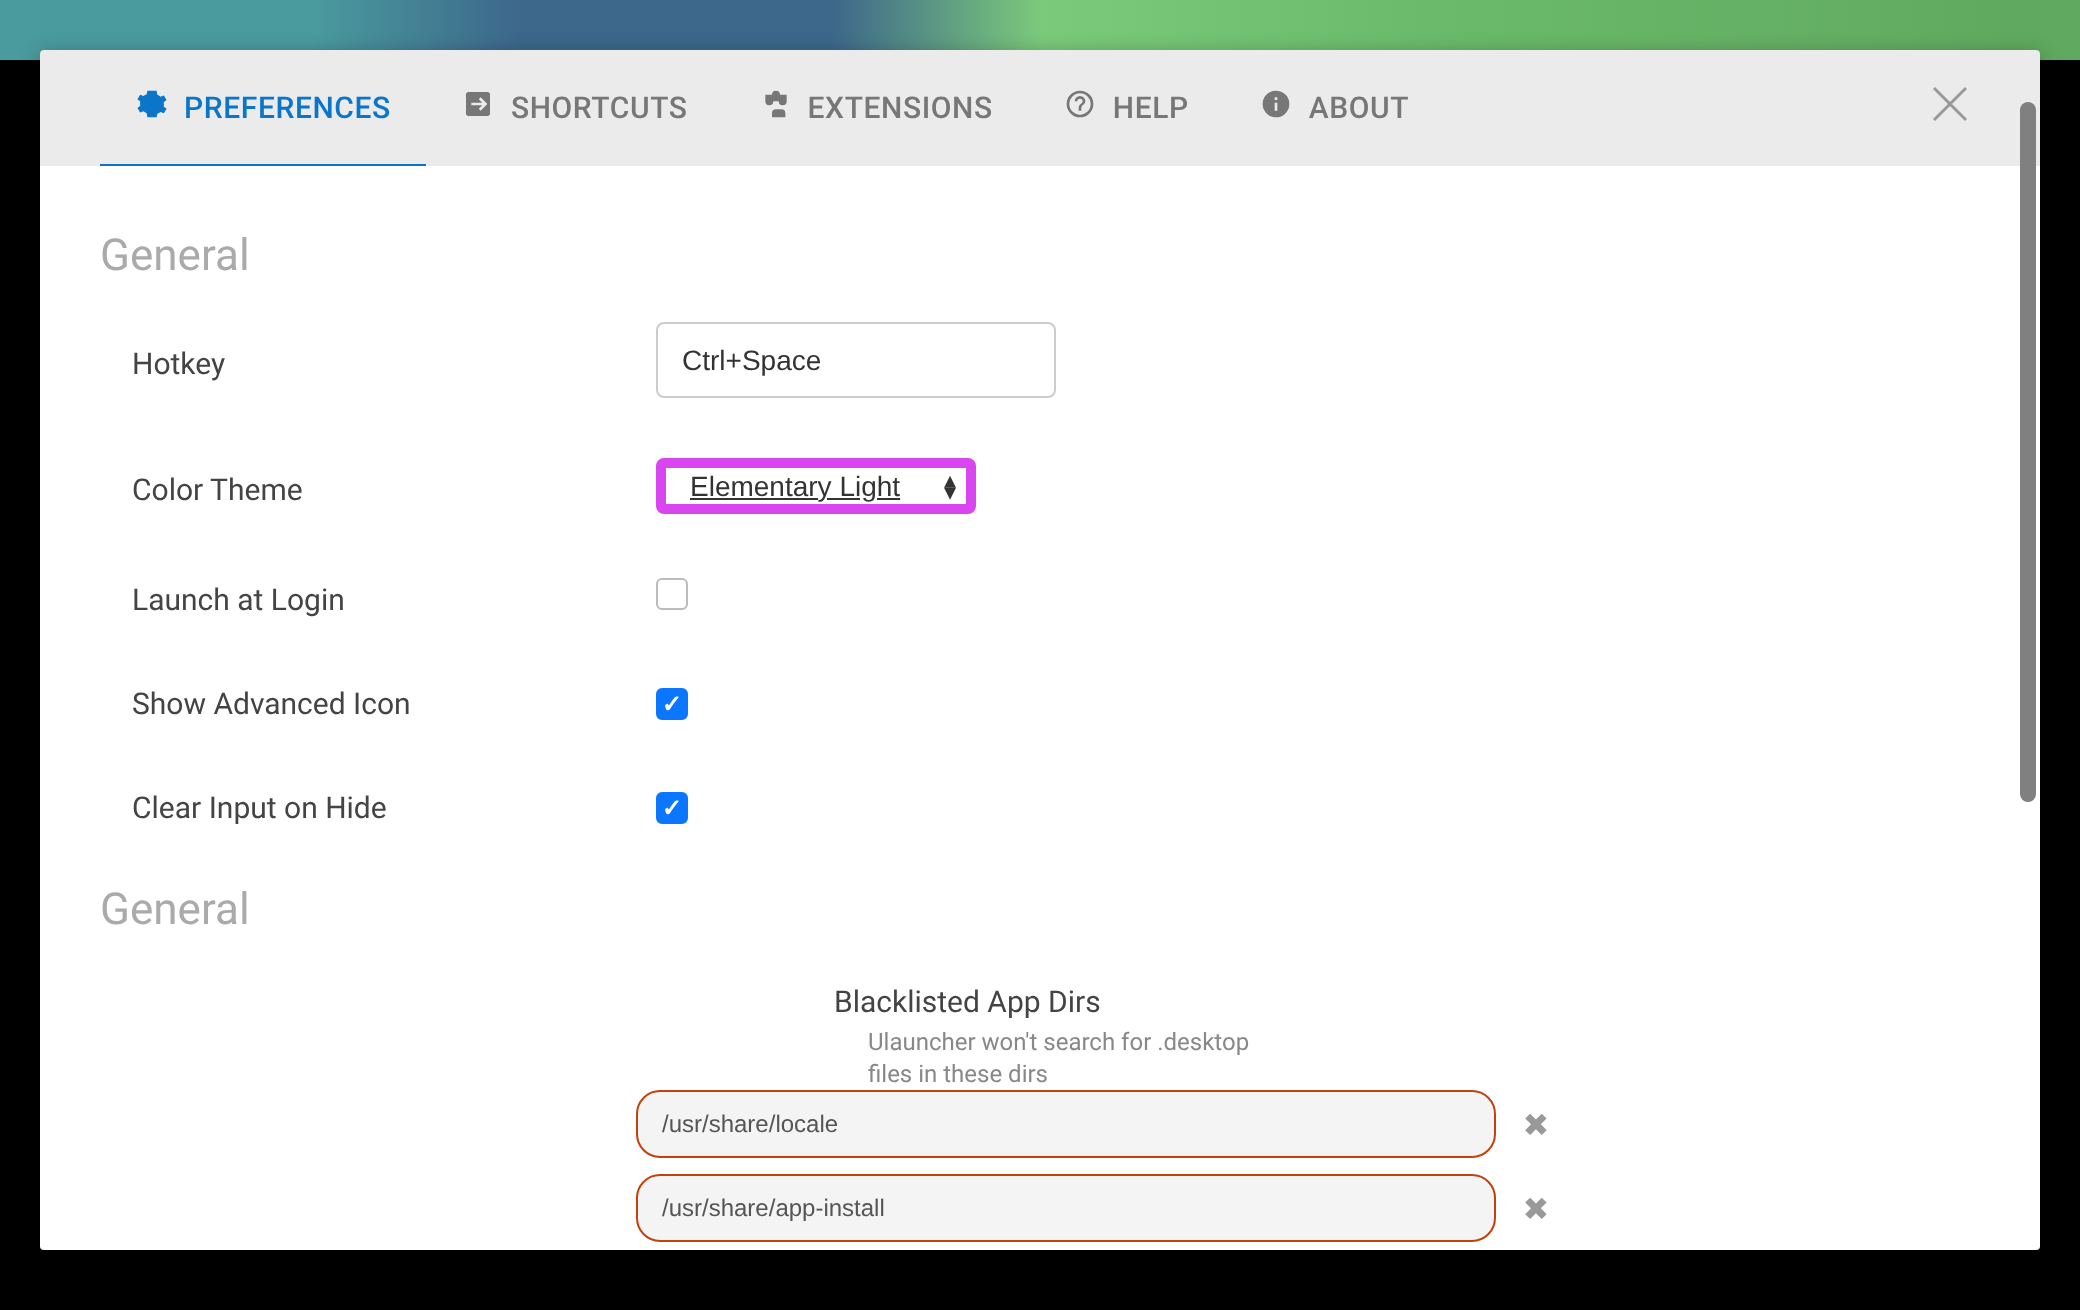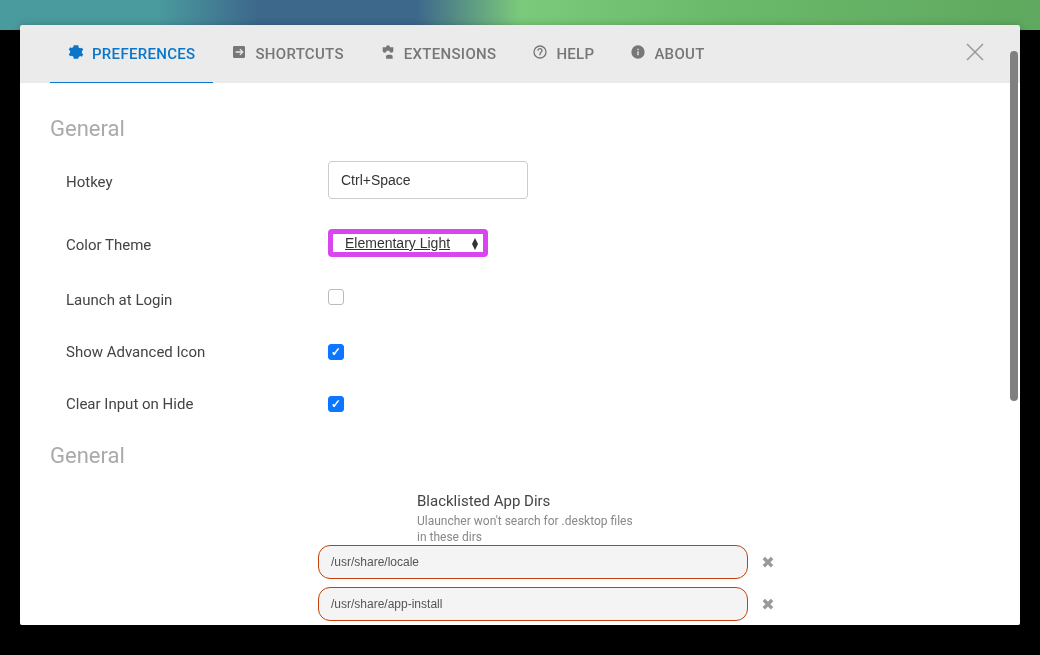--- a/index.html
+++ b/index.html
@@ -137,20 +137,21 @@
       width: 222px;
       font-size: 15px;
       color: #444;
       padding-top: 4px;
     }
     .form-sublabel {
       font-size: 12px;
       color: #888;
       margin-top: 4px;
       line-height: 1.3;
+      margin-left: 17px;
     }
     .form-control {
       flex: 0 0 auto;
       margin-left: 40px;
     }
     .text-input {
       width: 200px;
       height: 38px;
       border: 1px solid #ccc;
       border-radius: 4px;

